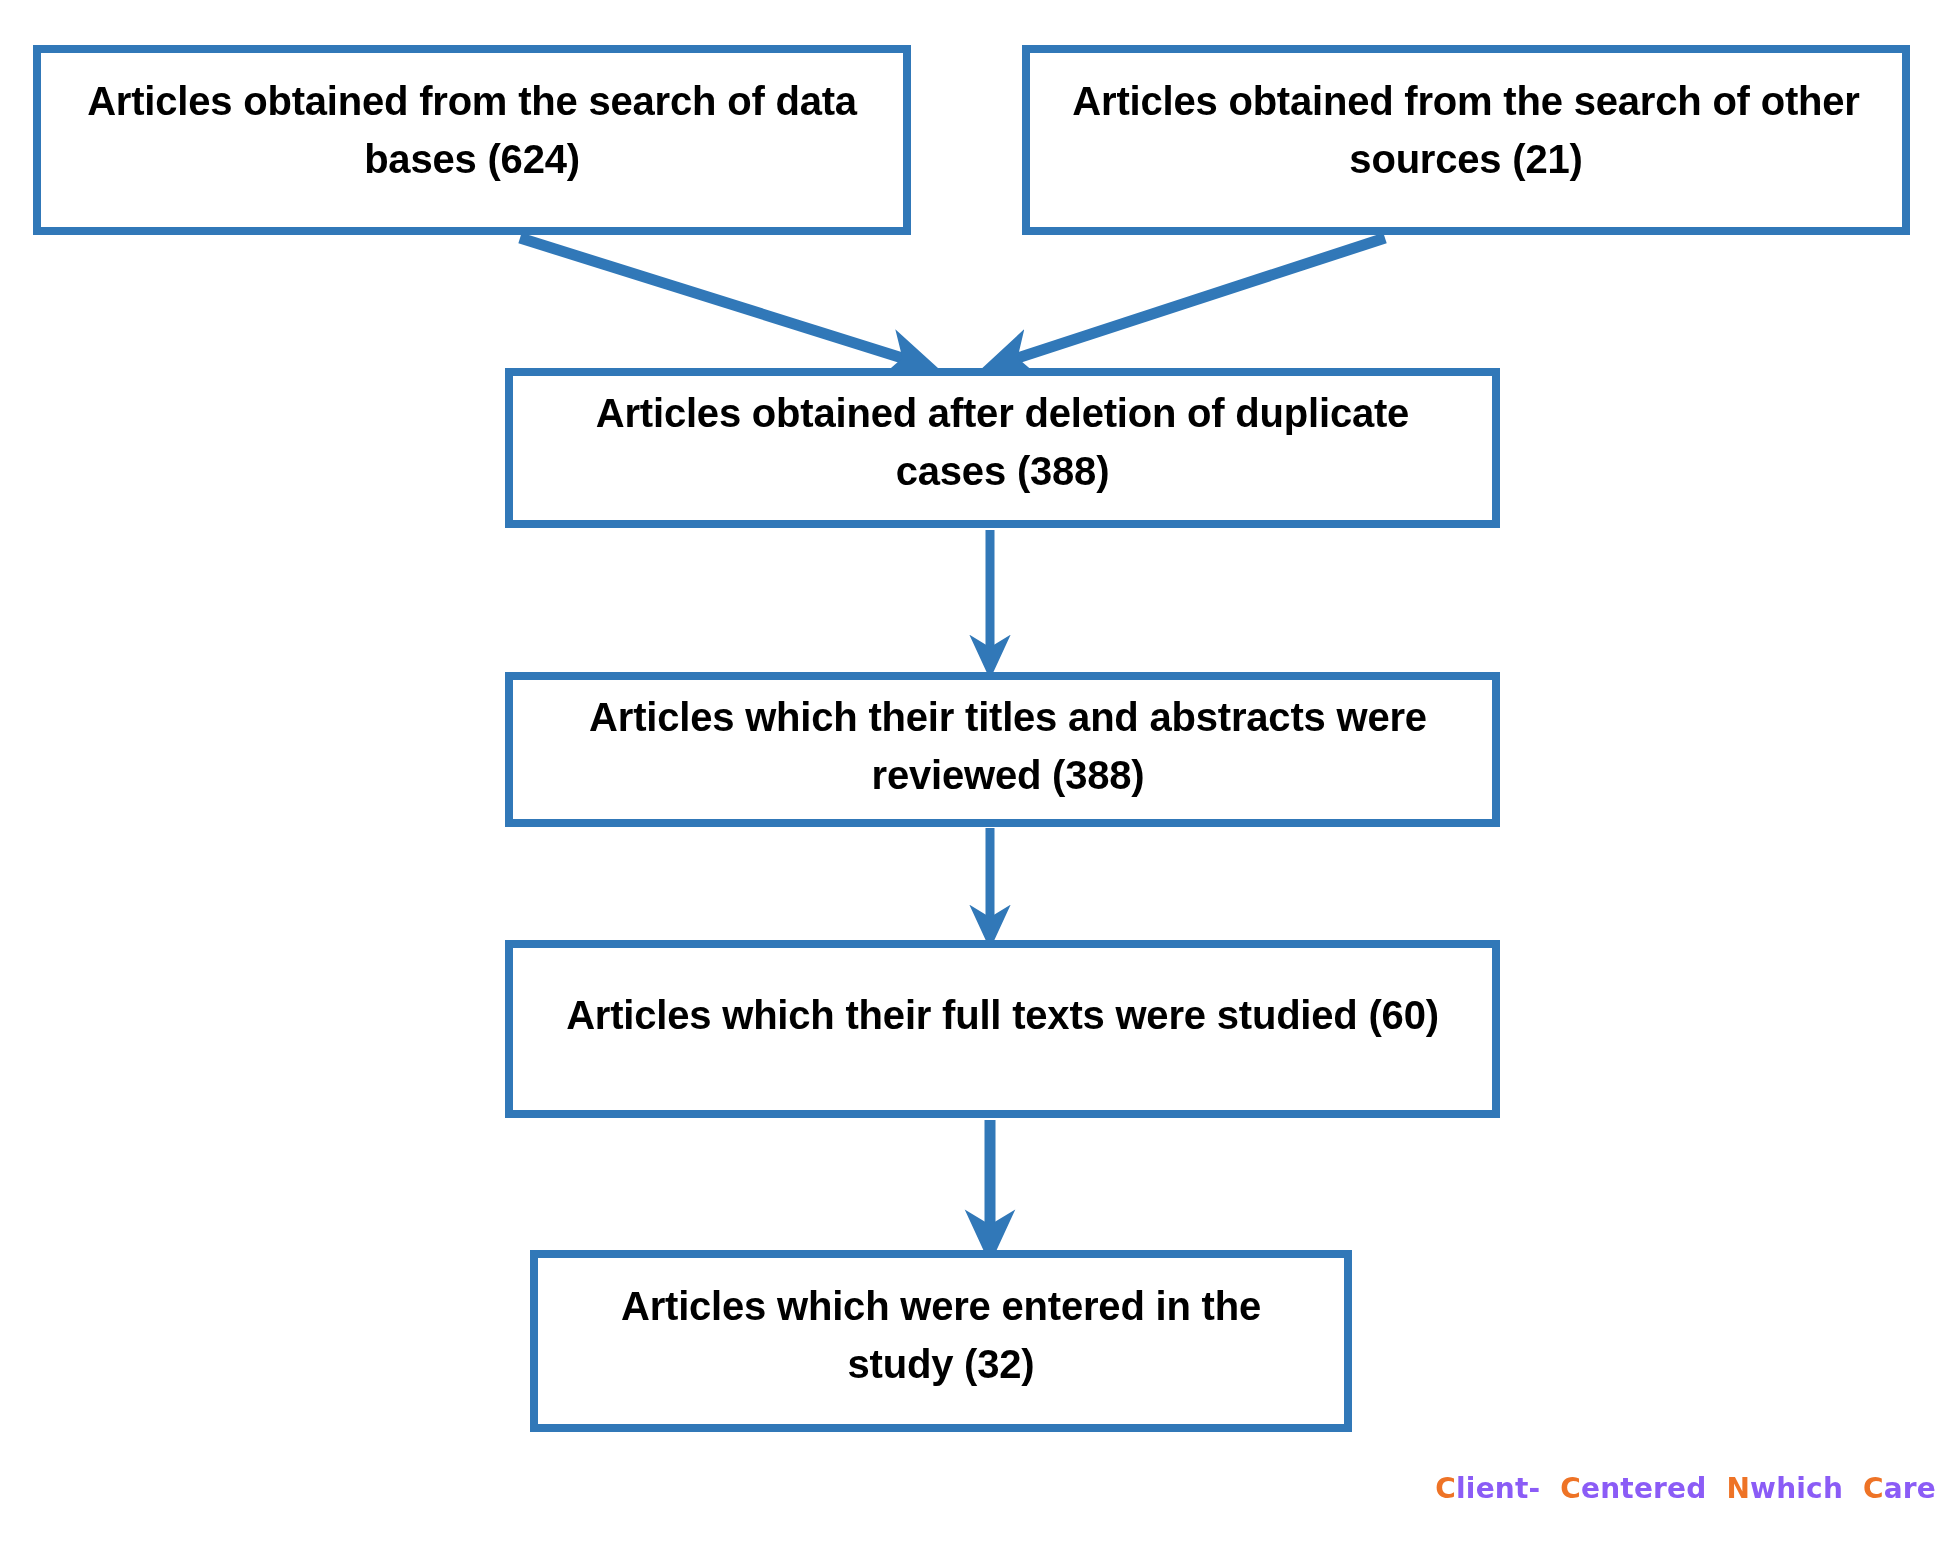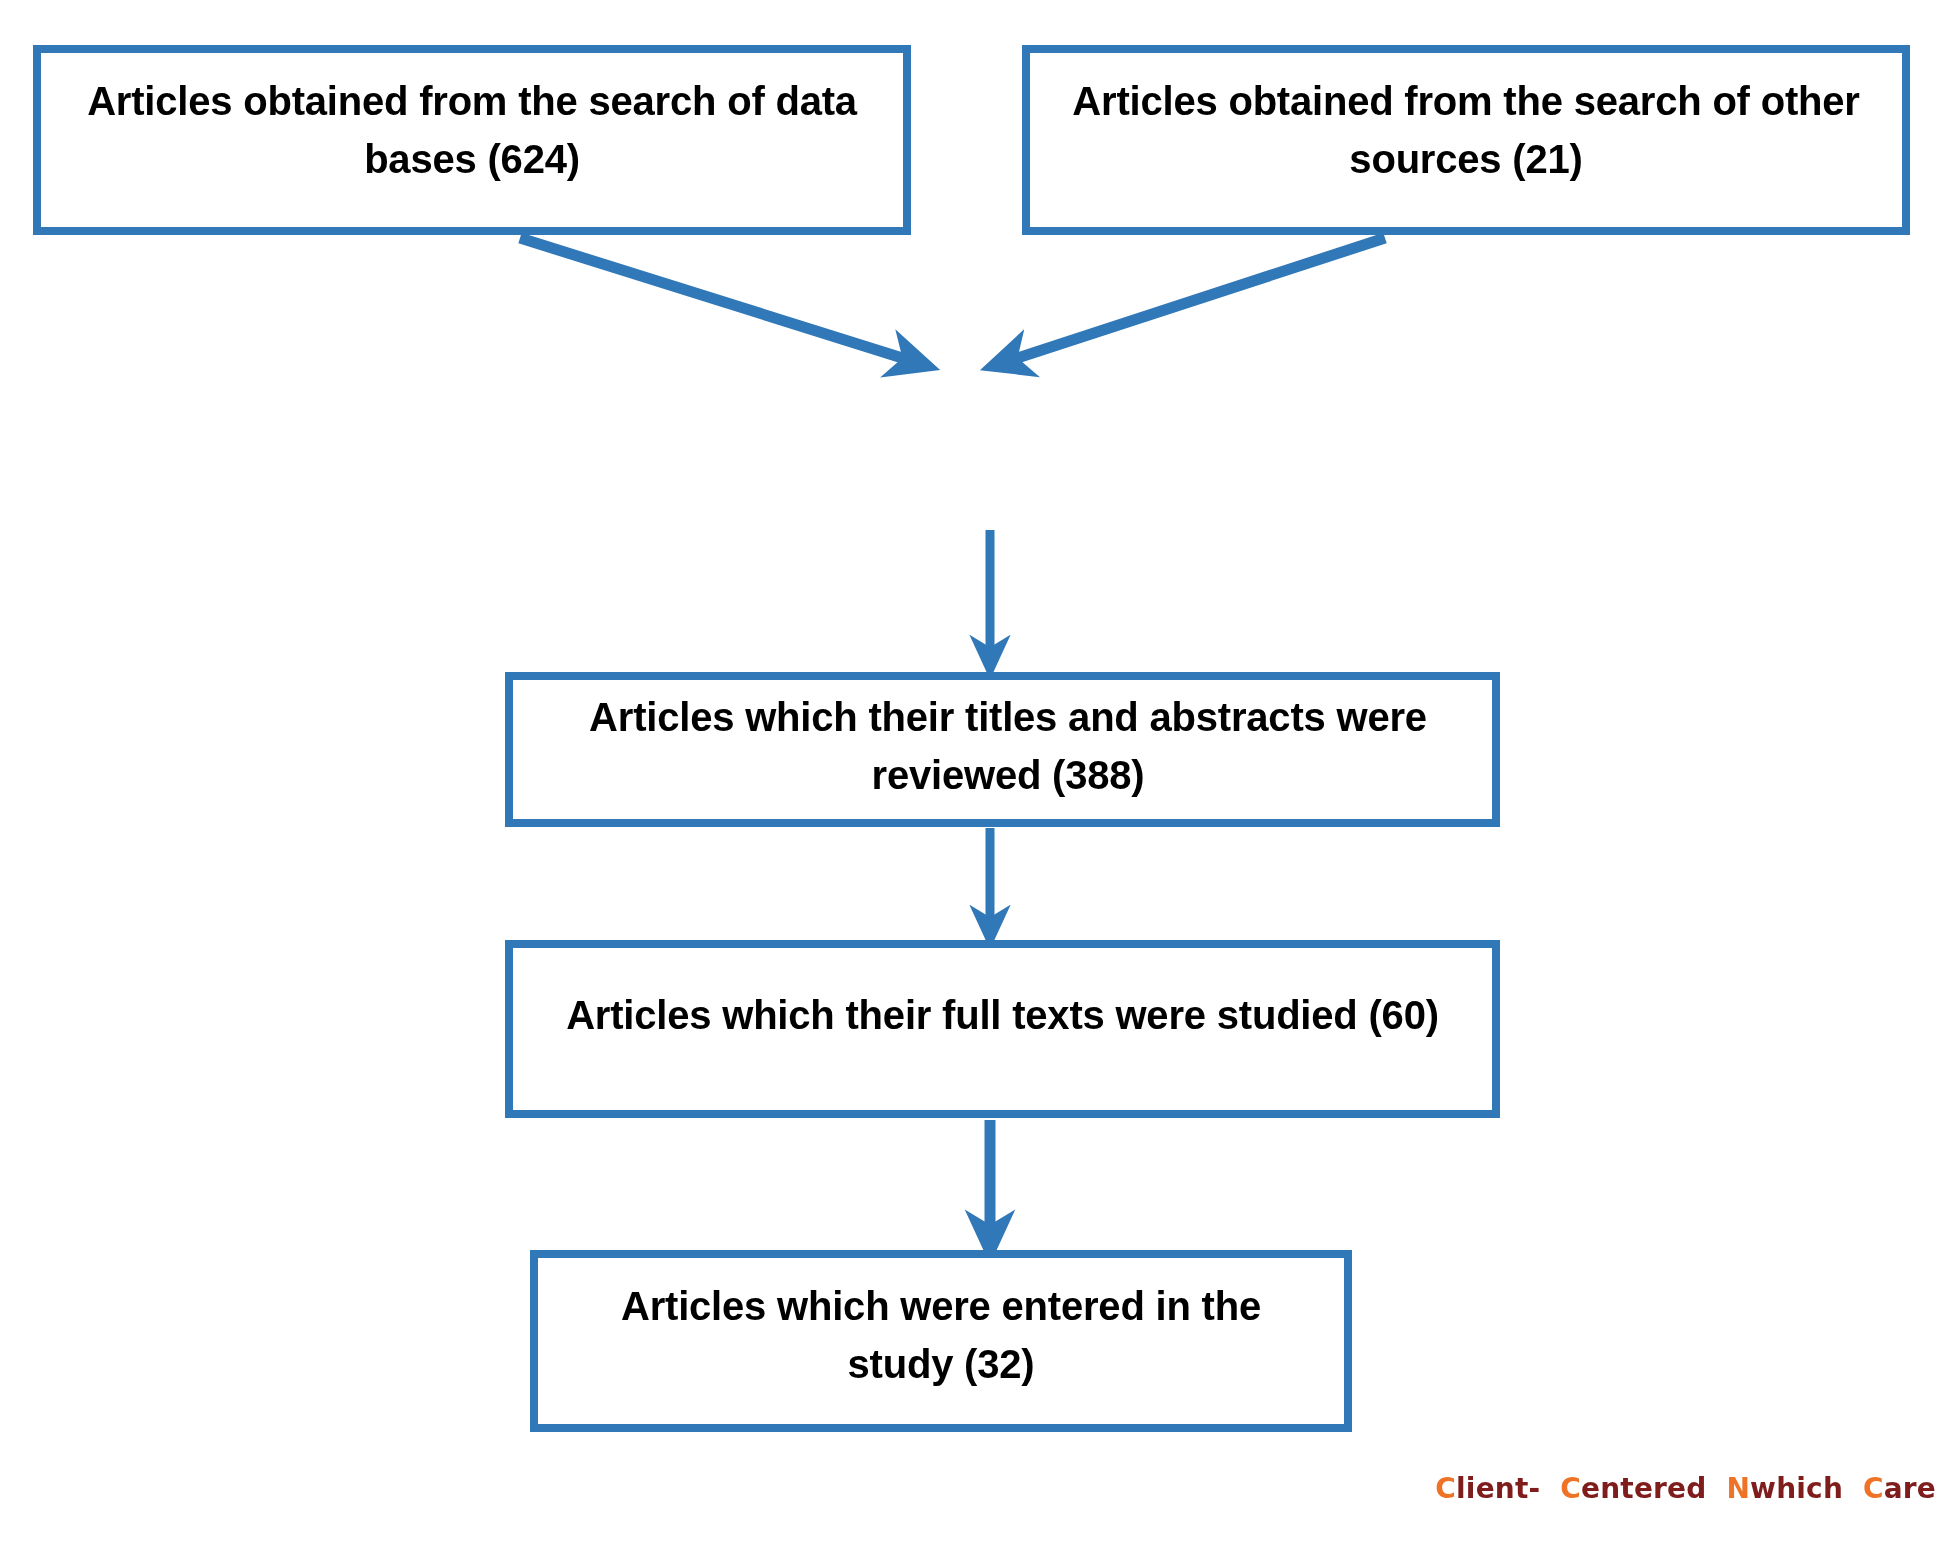--- a/index.html
+++ b/index.html
@@ -77,21 +77,21 @@
     position: absolute;
     right: 16px;
     top: 1472px;
     font-family: "DejaVu Sans", sans-serif;
     font-size: 28px;
     font-weight: bold;
     letter-spacing: 0.2px;
     white-space: nowrap;
   }
   #journal-logo .lg-o { color: #ee7326; }
-  #journal-logo .lg-g { color: #7f1d1d; }
+  #journal-logo .lg-g { color: #8b5cf6; }
 </style>
 </head>
 <body>
 
 <div id="page">
 
   <svg class="flow-svg" viewBox="0 0 1952 1541" aria-hidden="true">
     <defs>
       <marker id="arrowhead" markerWidth="5" markerHeight="5" refX="2.6" refY="2.5" orient="auto" markerUnits="strokeWidth">
         <path d="M0,0.2 L5,2.5 L0,4.8 L1.4,2.5 Z" fill="#3178b8"></path>
@@ -110,20 +110,23 @@
   </svg>
 
   <div class="node" id="node-1">
     <span class="node-text">Articles obtained from the search of data bases (624)</span>
   </div>
 
   <div class="node" id="node-2">
     <span class="node-text">Articles obtained from the search of other sources (21)</span>
   </div>
 
+  <div class="node" id="node-3">
+    <span class="node-text">Articles obtained after deletion of duplicate cases (388)</span>
+  </div>
 
   <div class="node" id="node-4">
     <span class="node-text">Articles which their titles and abstracts were reviewed (388)</span>
   </div>
 
   <div class="node" id="node-5">
     <span class="node-text">Articles which their full texts were studied (60)</span>
   </div>
 
   <div class="node" id="node-6">

